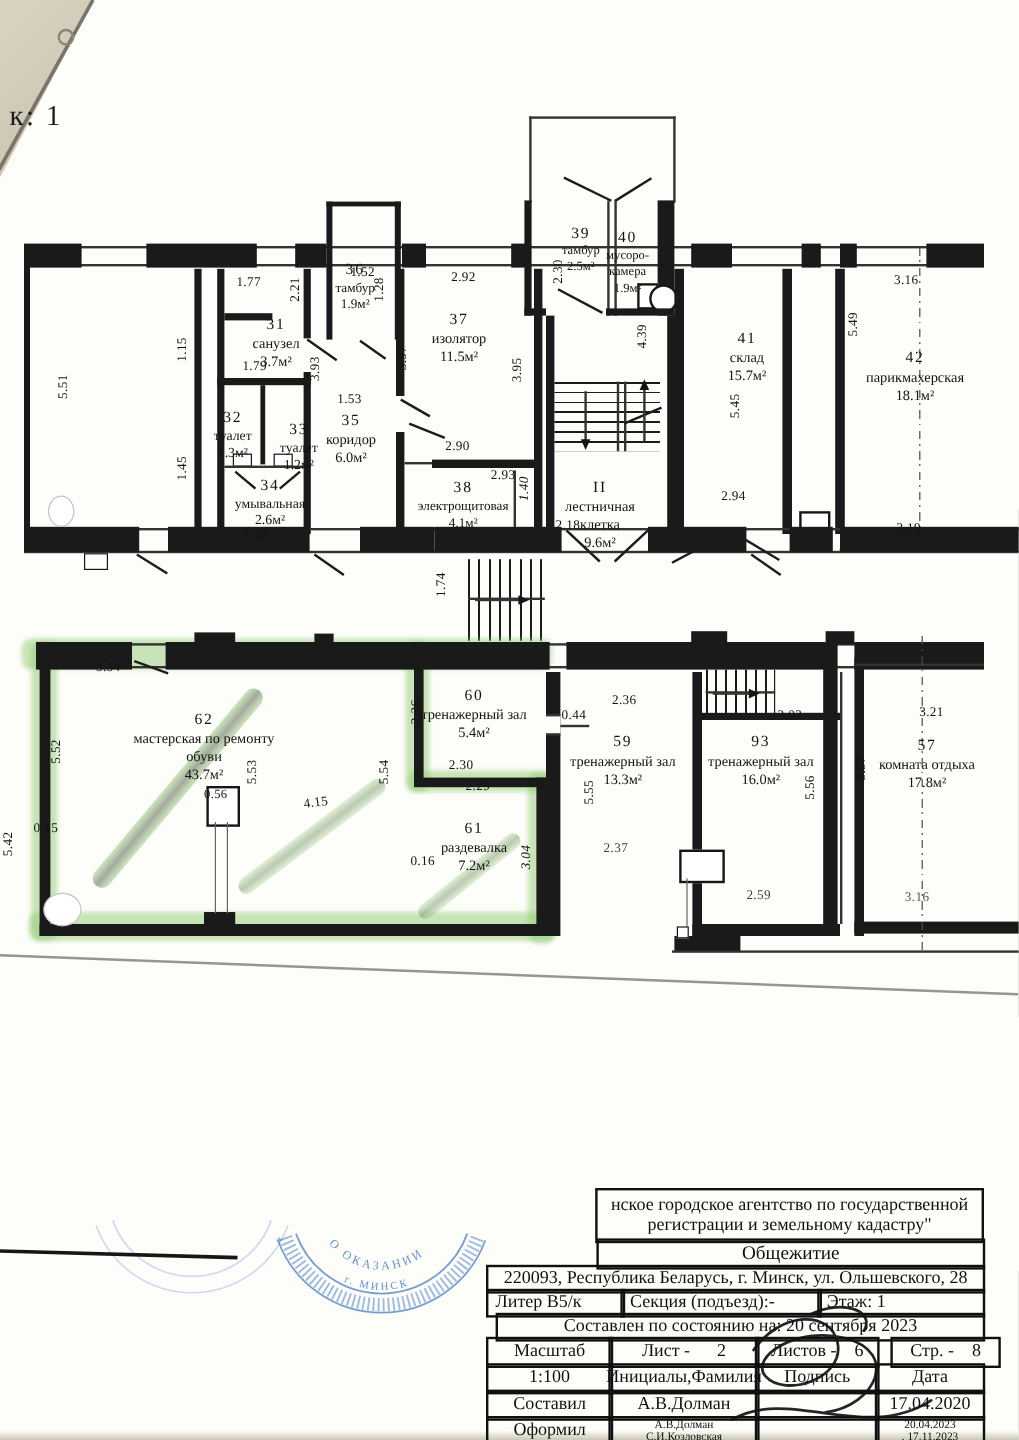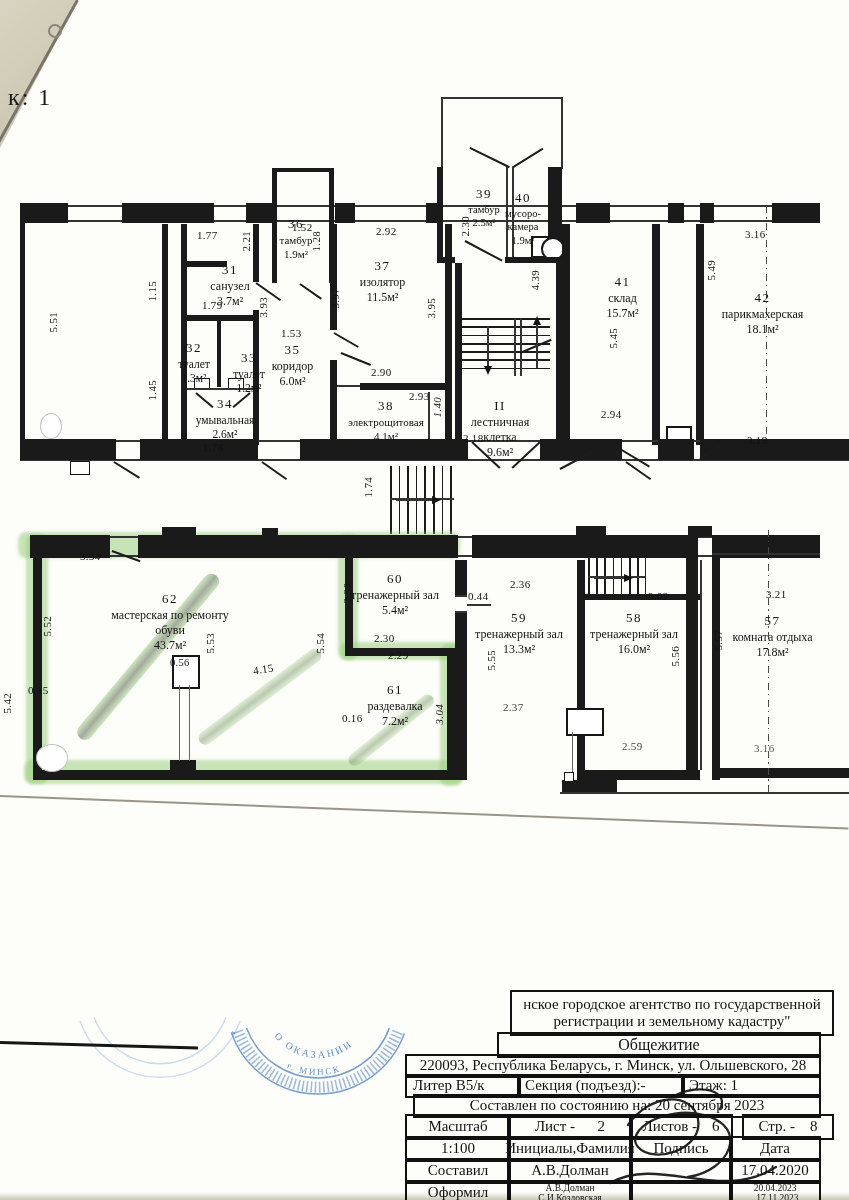--- a/index.html
+++ b/index.html
@@ -282,21 +282,21 @@
     <span class="rnum">61</span>
     <span class="rname">раздевалка</span>
     <span class="rarea">7.2м²</span>
   </div>
   <div class="room" style="left:465px;top:610px;width:108px;">
     <span class="rnum">59</span>
     <span class="rname">тренажерный зал</span>
     <span class="rarea">13.3м²</span>
   </div>
   <div class="room" style="left:580px;top:610px;width:108px;">
-    <span class="rnum">58</span>
+    <span class="rnum">93</span>
     <span class="rname">тренажерный зал</span>
     <span class="rarea">16.0м²</span>
   </div>
   <div class="room" style="left:725px;top:613px;width:95px;">
     <span class="rnum">57</span>
     <span class="rname">комната отдыха</span>
     <span class="rarea">17.8м²</span>
   </div>
 
   <div class="dim v" style="left:47px;top:312px;">5.51</div>
@@ -368,21 +368,21 @@
     <text x="172" y="98" font-size="11" fill="#4a7fc7" opacity="0.8">*</text>
   </svg>
   <svg style="position:absolute;left:-20px;top:935px;opacity:.32;" width="280" height="160" viewBox="0 0 280 160">
     <g fill="none" stroke="#6b93cf" stroke-width="1.4">
       <path d="M 100 86 A 85 85 0 0 0 260 86"></path>
       <path d="M 114 82 A 70 70 0 0 0 246 82"></path>
     </g>
   </svg>
   <div style="position:absolute;left:0;top:1041px;width:198px;height:2.5px;background:#161616;transform:rotate(1.6deg);transform-origin:left center;"></div>
 
-  <div class="tb" style="left:510px;top:990px;width:320px;height:42px;">
+  <div class="tb" style="left:496px;top:990px;width:320px;height:42px;">
     <div>
       <span>нское городское агентство по государственной</span><br>
       <span>регистрации и земельному кадастру"</span>
     </div>
   </div>
   <div class="tb" style="left:497px;top:1032px;width:320px;height:22px;font-size:16px;">Общежитие</div>
   <div class="tb" style="left:405px;top:1054px;width:412px;height:20px;">220093, Республика Беларусь, г. Минск, ул. Ольшевского, 28</div>
   <div class="tb" style="left:405px;top:1074px;width:112px;height:20px;justify-content:flex-start;padding-left:6px;width:106px;">Литер В5/к</div>
   <div class="tb" style="left:517px;top:1074px;width:164px;height:20px;justify-content:flex-start;padding-left:6px;width:158px;">Секция (подъезд):-</div>
   <div class="tb" style="left:681px;top:1074px;width:136px;height:20px;justify-content:flex-start;padding-left:6px;width:130px;">Этаж: 1</div>

